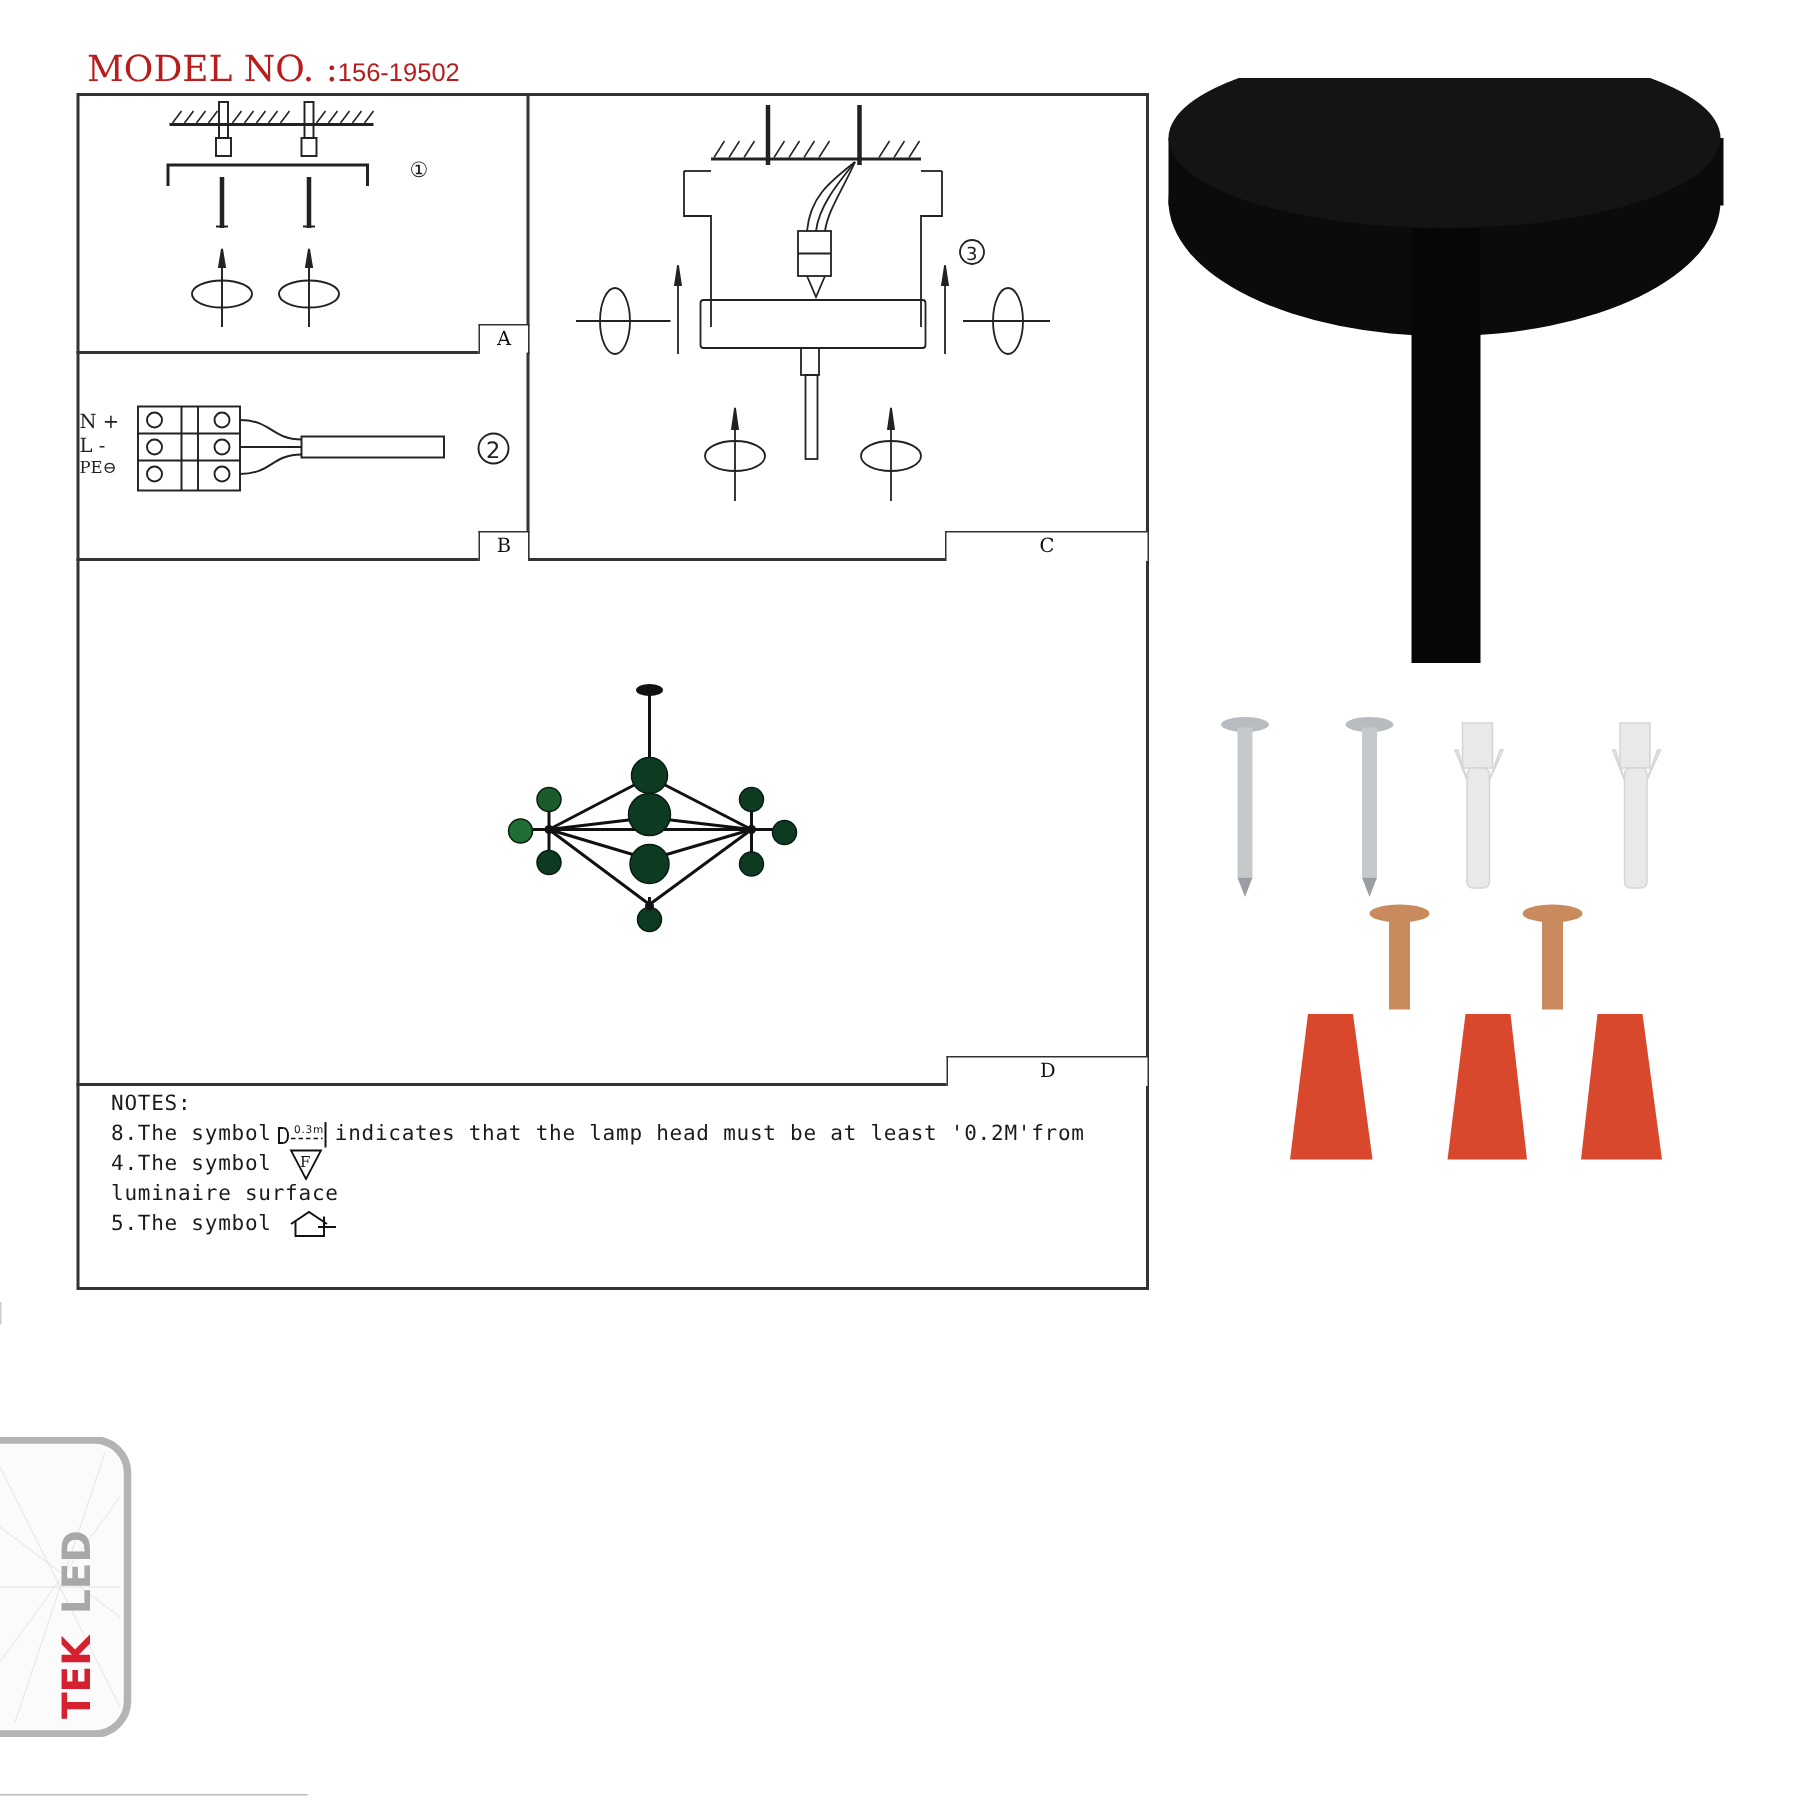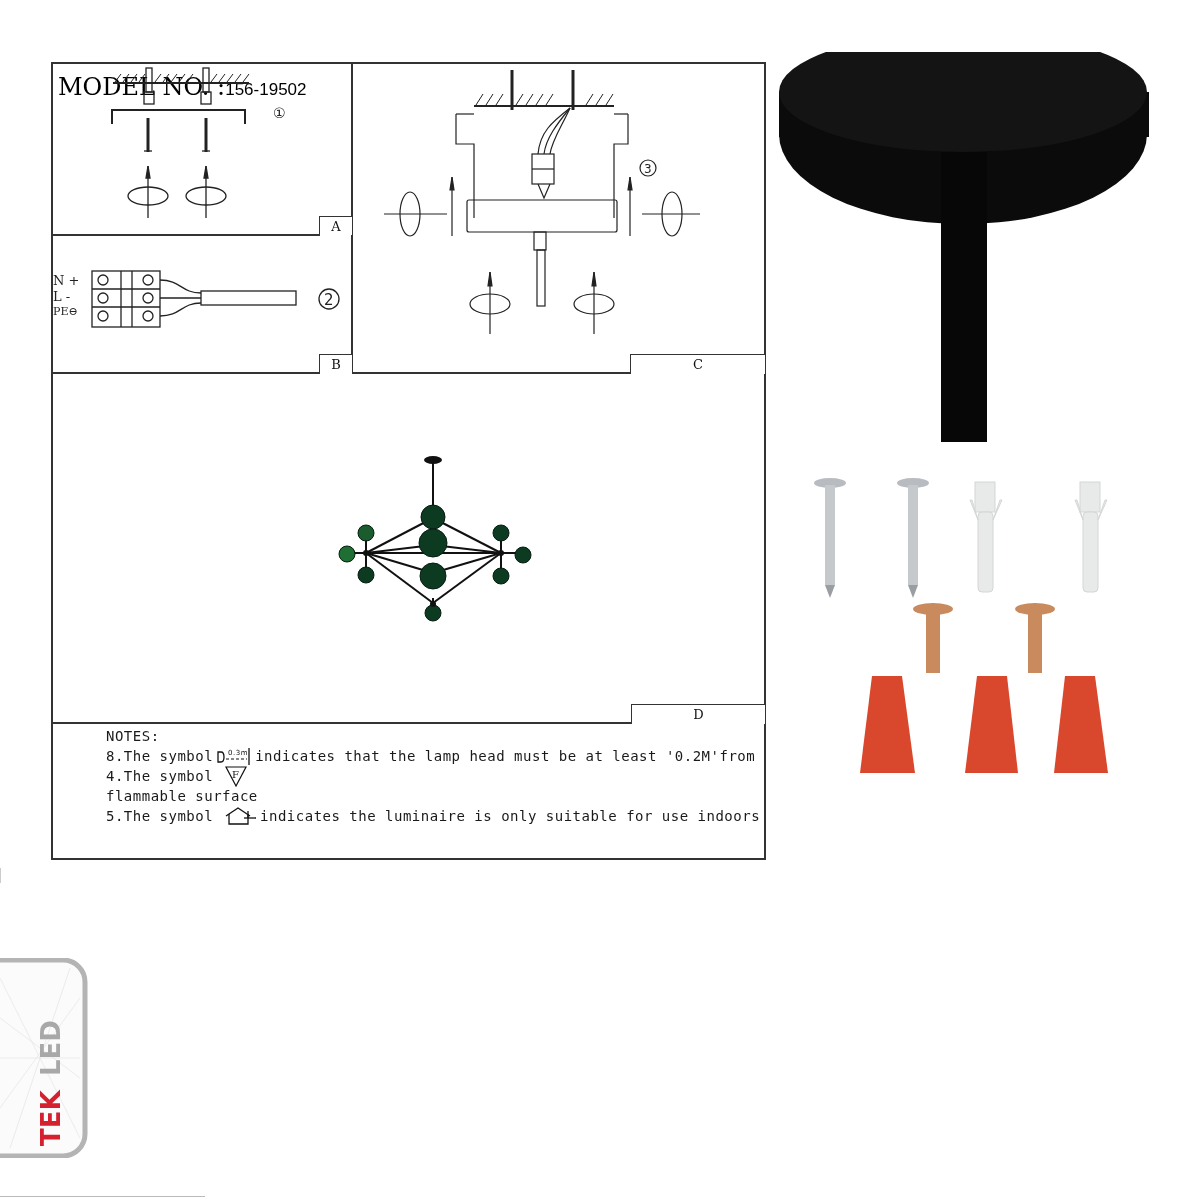--- a/index.html
+++ b/index.html
@@ -5,38 +5,38 @@
     html, body { margin: 0; padding: 0; }
     body {
       width: 1196px; height: 1200px; position: relative; overflow: hidden;
       background: #ffffff;
       font-family: "DejaVu Sans Mono", "Liberation Mono", monospace;
       color: #111;
     }
     .abs { position: absolute; }
     .model-title {
       left: 58px; top: 32px; font-family: "DejaVu Serif", "Liberation Serif", serif;
-      font-size: 24px; letter-spacing: 0px; color: #000000; margin-top: 41px;
+      font-size: 24px; letter-spacing: 0px; color: #b91c1c;
     }
     .model-title .num { font-family: "Liberation Sans", "DejaVu Sans", sans-serif; font-size: 17px; }
     .sheet { left: 51px; top: 62px; width: 715px; height: 798px; border: 2px solid #333; box-sizing: border-box; }
     .panel { position: absolute; box-sizing: border-box; }
     .p-a { left: 51px; top: 62px; width: 302px; height: 174px; border-right: 2px solid #333; border-bottom: 2px solid #333; }
     .p-b { left: 51px; top: 235px; width: 302px; height: 139px; border-right: 2px solid #333; border-bottom: 2px solid #333; }
     .p-c { left: 352px; top: 62px; width: 414px; height: 312px; border-bottom: 2px solid #333; }
     .p-d { left: 51px; top: 373px; width: 715px; height: 351px; border-bottom: 2px solid #333; }
     .tag {
       position: absolute; border: 1.5px solid #333; border-bottom: none; box-sizing: border-box;
       font-family: "DejaVu Serif", "Liberation Serif", serif; font-size: 13px;
       display: flex; align-items: center; justify-content: center; background: #fff;
     }
     .notes {
       left: 74px; top: 726px; font-size: 14px; line-height: 20px; color: #1a1a1a; letter-spacing: 0.5px;
     }
-    .notes .ln { white-space: pre; height: 20px; display: flex; align-items: center; margin-left: 32px; }
+    .notes .ln { white-space: pre; height: 20px; display: flex; align-items: center; }
     .sym { display: inline-block; vertical-align: middle; margin: 0 2px; }
     .photo-rose { left: 771px; top: 52px; width: 400px; height: 390px; }
     .hardware { left: 790px; top: 460px; width: 340px; height: 330px; }
     .logo { left: 0px; top: 958px; width: 90px; height: 200px; }
     .bottom-line { left: 0; top: 1196px; width: 205px; height: 1px; background: #bbb; }
     .left-line { left: 0; top: 868px; width: 1px; height: 15px; background: #ccc; }
   </style>
 </head>
 <body>
 
@@ -223,30 +223,29 @@
     </svg>
     <span>indicates that the lamp head must be at least '0.2M'from</span>
   </div>
   <div class="ln">
     <span>4.The symbol </span>
     <svg class="sym" width="24" height="22" viewBox="0 0 24 22">
       <polygon points="2,2 22,2 12,21" stroke="#111" fill="none" stroke-width="1.2"></polygon>
       <text x="8" y="13" font-size="10" font-family="DejaVu Serif, serif" fill="#111">F</text>
     </svg>
   </div>
-  <div class="ln">flammable surface</div>
+  <div class="ln">luminaire surface</div>
   <div class="ln">
     <span>5.The symbol </span>
     <svg class="sym" width="34" height="20" viewBox="0 0 34 20">
       <polyline points="2,10 14,2 26,10" stroke="#111" fill="none" stroke-width="1.3"></polyline>
       <polyline points="5,8 5,18 24,18 24,8" stroke="#111" fill="none" stroke-width="1.3"></polyline>
       <line x1="20" y1="12" x2="32" y2="12" stroke="#111" stroke-width="1.3"></line>
       <line x1="24" y1="5" x2="24" y2="12" stroke="#111" stroke-width="1.3"></line>
     </svg>
-    <span>indicates the luminaire is only suitable for use indoors</span>
   </div>
 </div>
 
 <div class="abs photo-rose">
   <svg width="400" height="390" viewBox="0 0 400 390">
     <ellipse cx="192" cy="82" rx="184" ry="90" fill="#0b0b0b"></ellipse>
     <rect x="8" y="40" width="370" height="45" fill="#0b0b0b"></rect>
     <ellipse cx="192" cy="40" rx="184" ry="60" fill="#141414"></ellipse>
     <rect x="170" y="100" width="46" height="290" fill="#070707"></rect>
   </svg>

